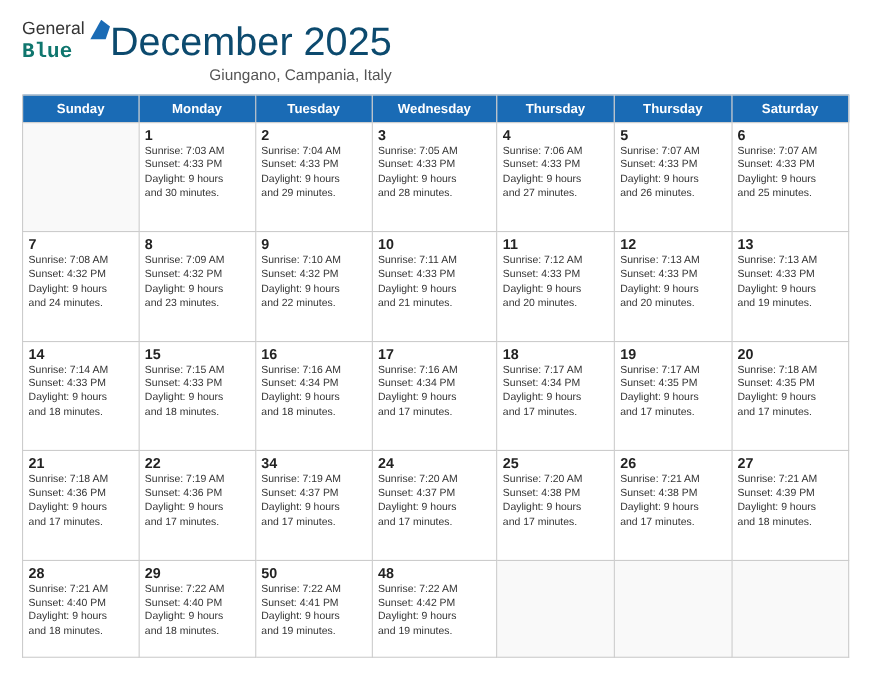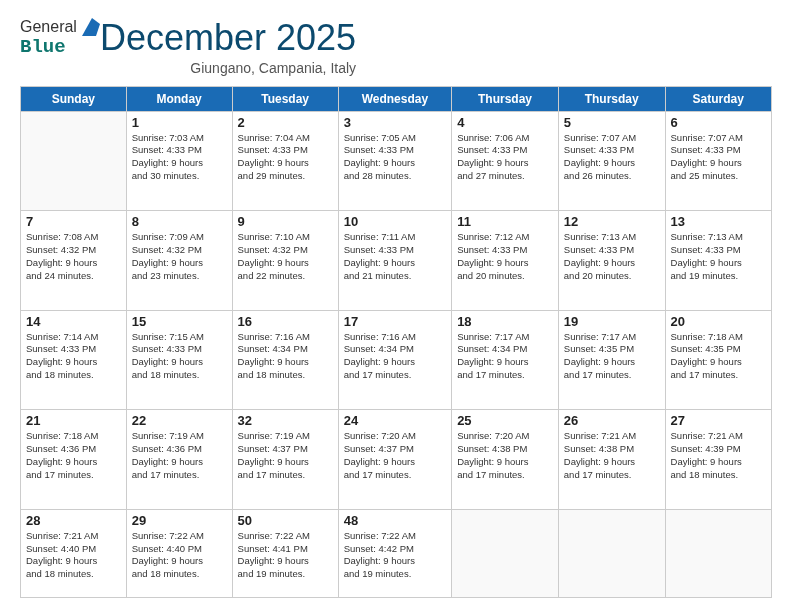--- a/index.html
+++ b/index.html
@@ -216,21 +216,21 @@
         <tr>
           <td>
             <span class="day-number">21</span>
             <div class="day-info">Sunrise: 7:18 AM<br>Sunset: 4:36 PM<br>Daylight: 9 hours<br>and 17 minutes.</div>
           </td>
           <td>
             <span class="day-number">22</span>
             <div class="day-info">Sunrise: 7:19 AM<br>Sunset: 4:36 PM<br>Daylight: 9 hours<br>and 17 minutes.</div>
           </td>
           <td>
-            <span class="day-number">32</span>
+            <span class="day-number">34</span>
             <div class="day-info">Sunrise: 7:19 AM<br>Sunset: 4:37 PM<br>Daylight: 9 hours<br>and 17 minutes.</div>
           </td>
           <td>
             <span class="day-number">24</span>
             <div class="day-info">Sunrise: 7:20 AM<br>Sunset: 4:37 PM<br>Daylight: 9 hours<br>and 17 minutes.</div>
           </td>
           <td>
             <span class="day-number">25</span>
             <div class="day-info">Sunrise: 7:20 AM<br>Sunset: 4:38 PM<br>Daylight: 9 hours<br>and 17 minutes.</div>
           </td>

